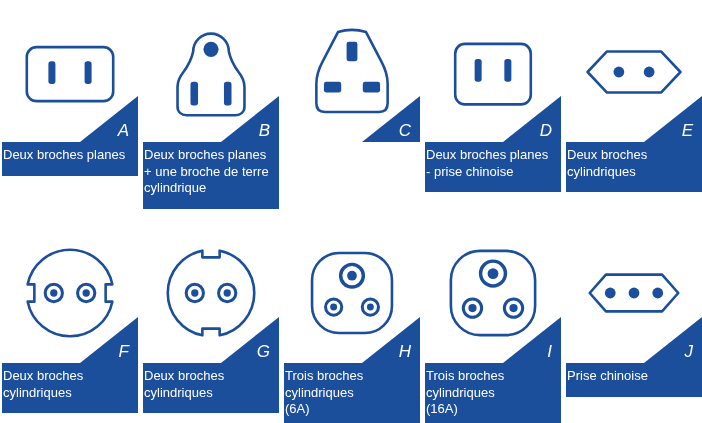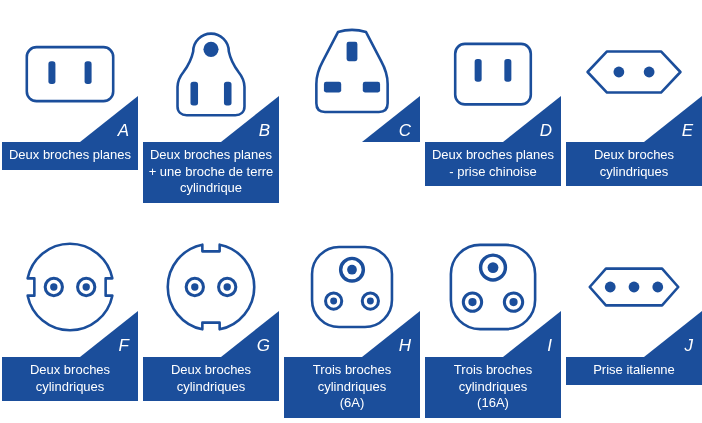--- a/index.html
+++ b/index.html
@@ -27,22 +27,22 @@
     width:0; height:0;
     border-left:58px solid transparent;
     border-bottom:46px solid var(--primary);
   }
   .letter {
     position:absolute; right:9px; bottom:3px;
     color:#fff; font-size:17px; font-style:italic; line-height:1;
   }
   .labelbar {
     background:var(--primary); color:#fff;
-    text-align:center; font-size:13px; line-height:1.28;
-    padding:5px 1px 6px;
+    font-size:13px; line-height:1.28;
+    padding:5px 1px 12px;
     white-space:pre-line;
     min-height:27px;
   }
   
   .o    { fill:none; stroke:currentColor; stroke-width:2.4; stroke-linejoin:round; }
   .f    { fill:currentColor; stroke:none; }
   .ring  { fill:none; stroke:currentColor; stroke-width:2.8; }
   .ring2 { fill:none; stroke:currentColor; stroke-width:3.2; }
 </style>
 </head>
@@ -198,16 +198,16 @@
     <div class="illus">
       <svg viewBox="0 0 100 100" aria-label="plug-type-j-italian-icon">
         <path class="o" d="M24,33 L76,33 L91,50 L76,67 L24,67 L9,50 Z"></path>
         <circle class="f" cx="28" cy="50" r="5"></circle>
         <circle class="f" cx="50" cy="50" r="5"></circle>
         <circle class="f" cx="72" cy="50" r="5"></circle>
       </svg>
       <div class="tri"></div>
       <div class="letter">J</div>
     </div>
-    <div class="labelbar">Prise italienne</div>
+    <div class="labelbar">Prise chinoise</div>
   </div>
 
 </div>
 
 </body></html>

